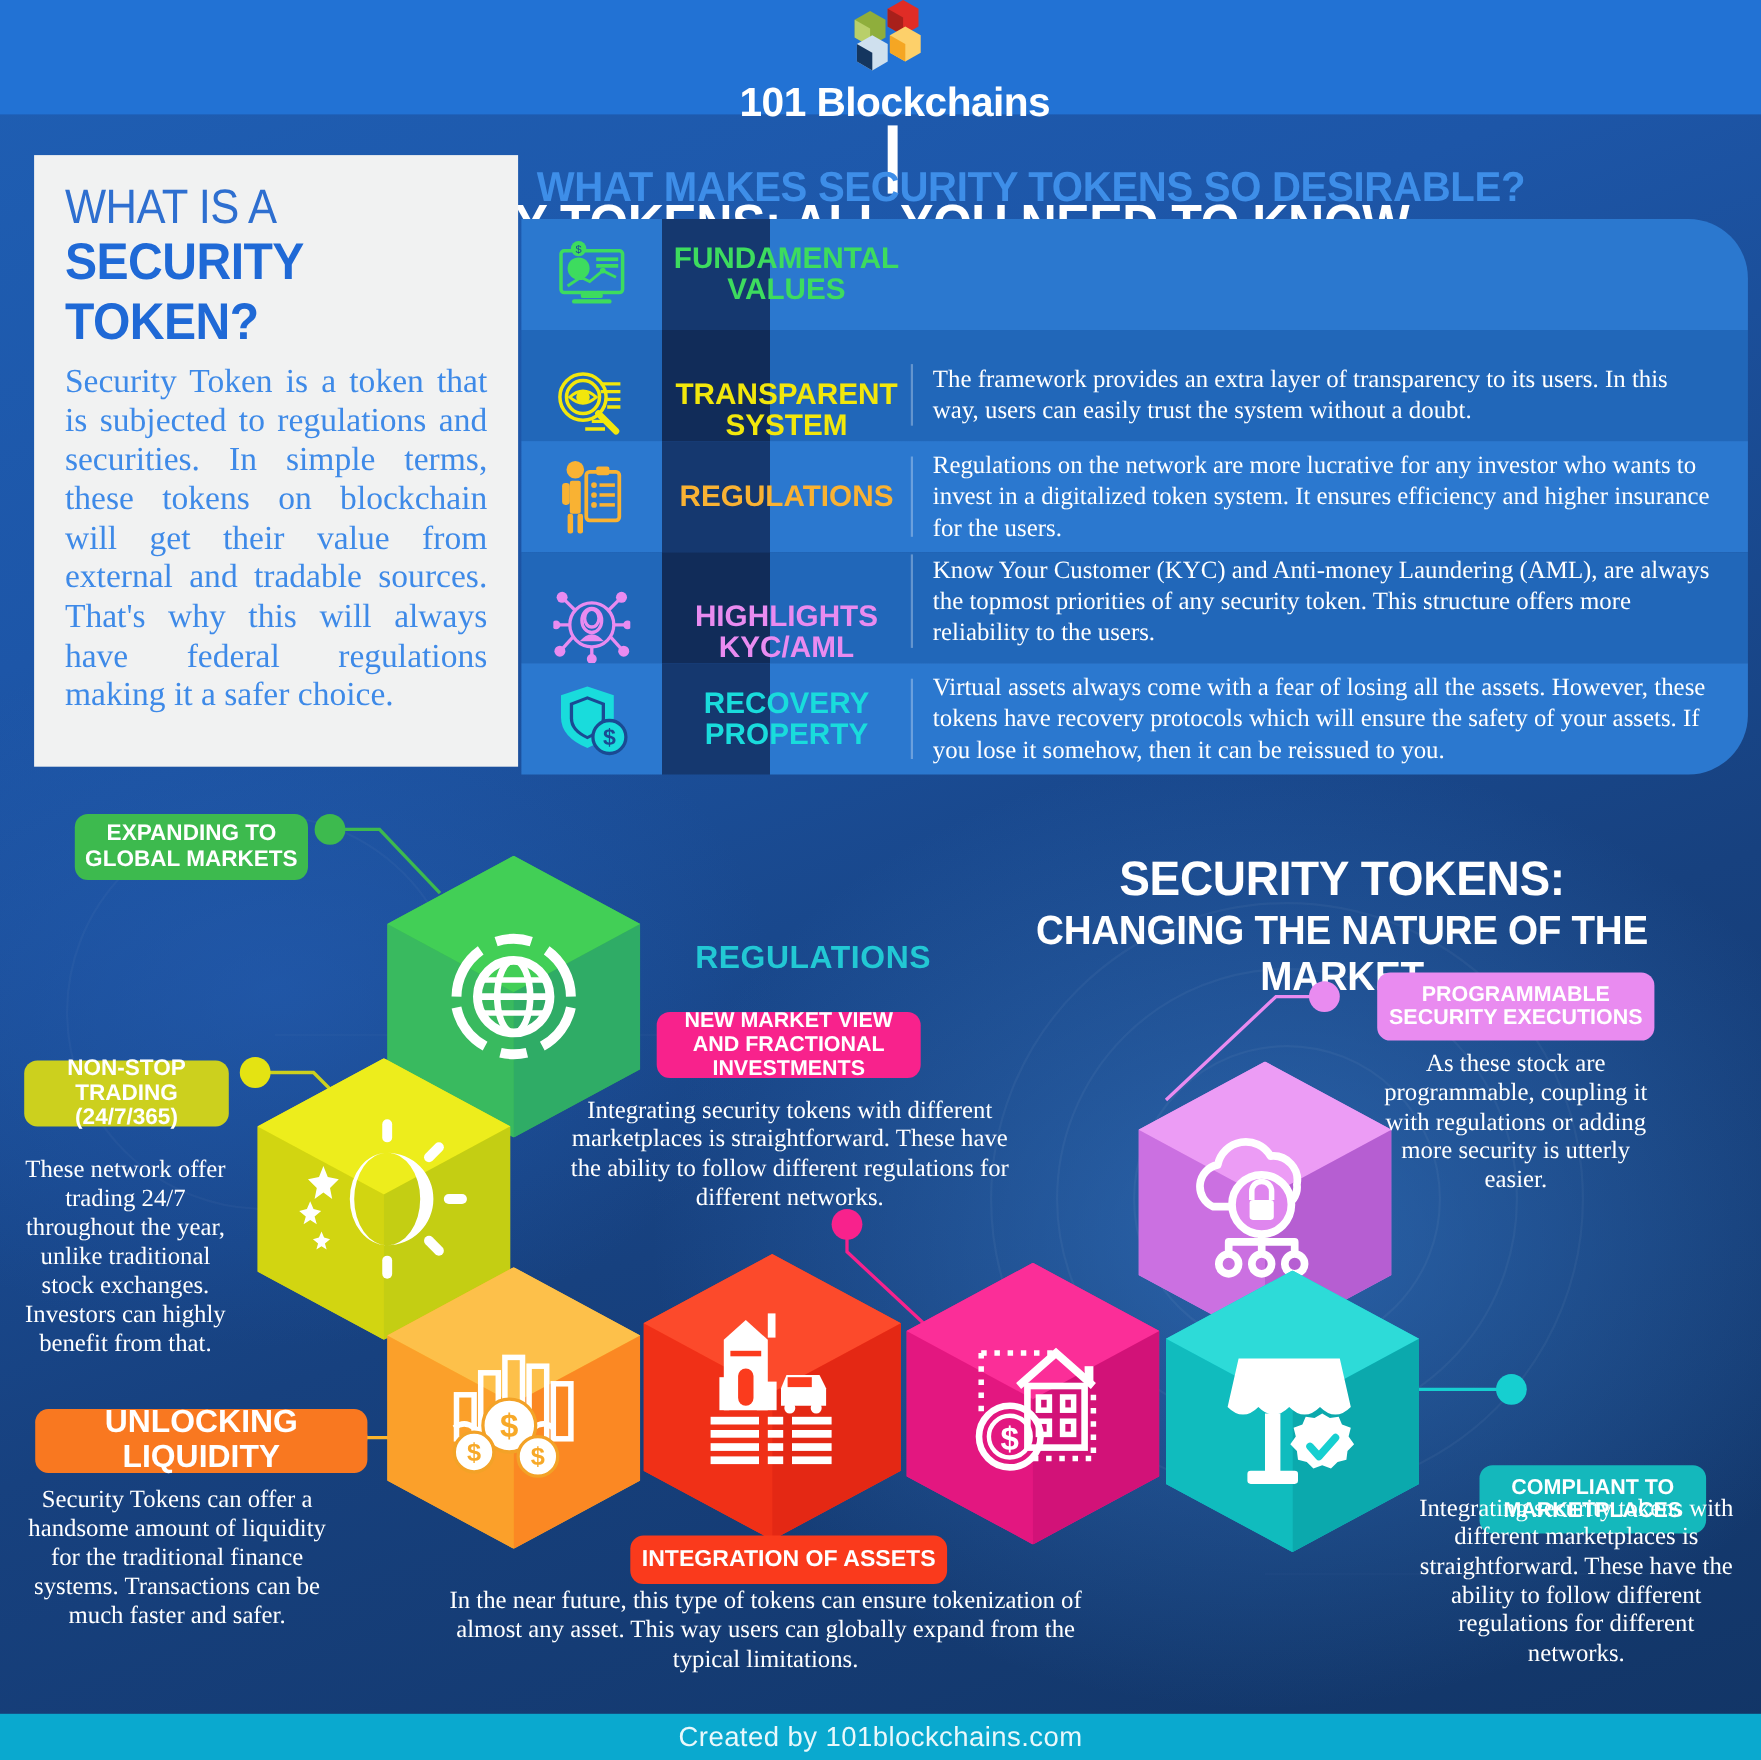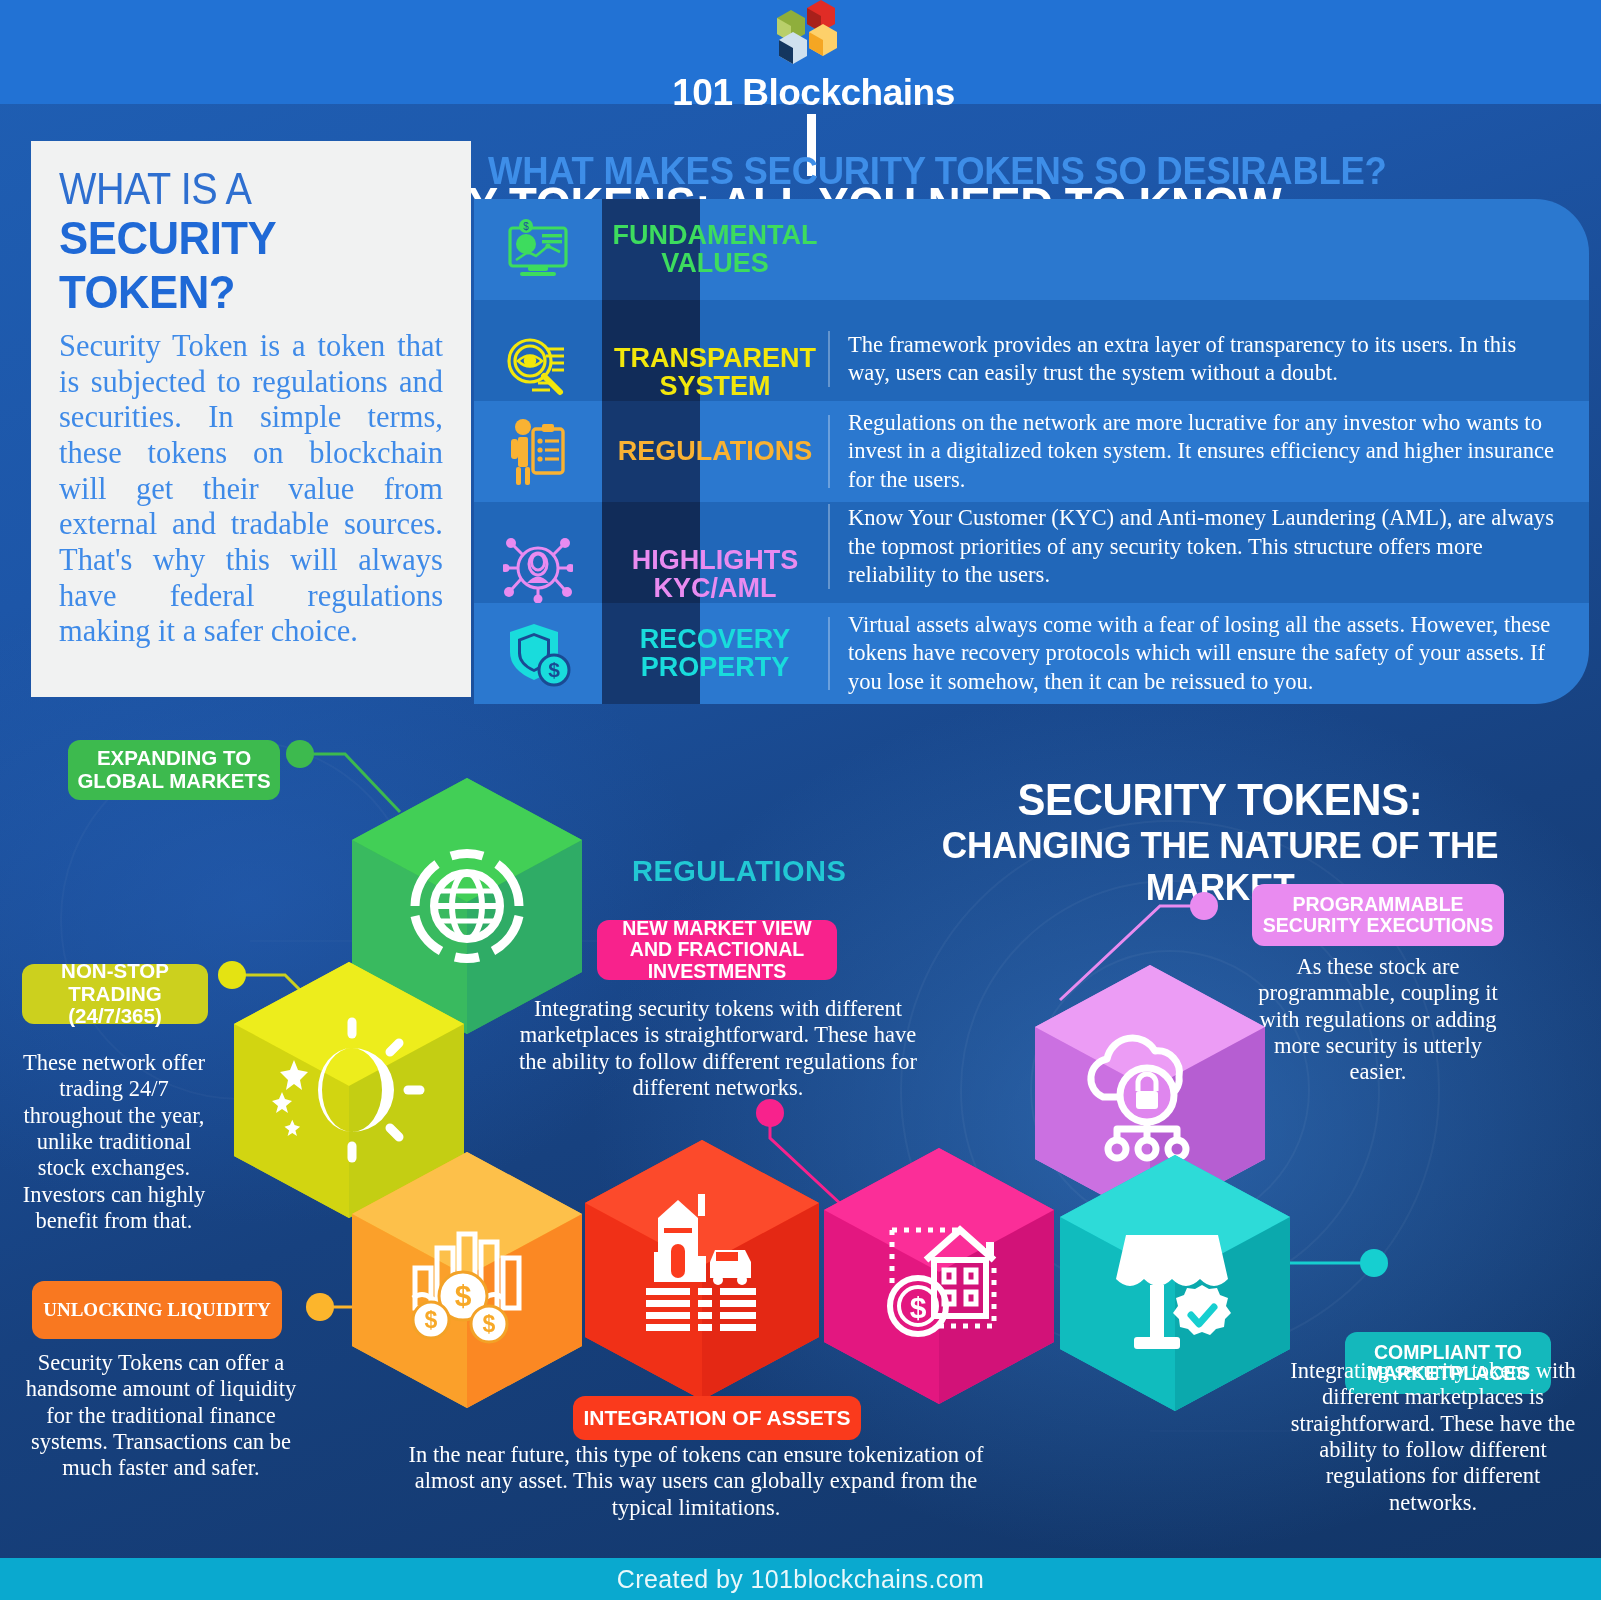--- a/index.html
+++ b/index.html
@@ -409,21 +409,21 @@
         </g>
       </g>
     </svg>
   </div>
 
   <div class="pill" style="left:68px;top:740px;width:212px;height:60px;font-size:20.5px;padding:0 8px;background:#3dba4e;">EXPANDING TO GLOBAL MARKETS</div>
 
   <div class="pill" style="left:22px;top:964px;width:186px;height:60px;font-size:20.5px;padding:0 0;background:#ccd01e;">NON-STOP TRADING (24/7/365)</div>
   <div class="blurb" style="left:16px;top:1050px;width:196px;">These network offer trading 24/7 throughout the year, unlike traditional stock exchanges. Investors can highly benefit from that.</div>
 
-  <div class="pill" style="left:32px;top:1281px;width:250px;height:58px;font-size:19px;background:#f97820;font-family:Liberation Serif, serif;">UNLOCKING LIQUIDITY</div>
+  <div class="pill" style="left:32px;top:1281px;width:302px;height:58px;font-size:29px;background:#f97820;">UNLOCKING LIQUIDITY</div>
   <div class="blurb" style="left:18px;top:1350px;width:286px;">Security Tokens can offer a handsome amount of liquidity for the traditional finance systems. Transactions can be much faster and safer.</div>
 
   <div class="pill" style="left:597px;top:920px;width:240px;height:60px;font-size:19.5px;padding:0 8px;background:#f8228c;">NEW MARKET VIEW AND FRACTIONAL INVESTMENTS</div>
   <div class="blurb" style="left:506px;top:996px;width:424px;">Integrating security tokens with different marketplaces is straightforward. These have the ability to follow different regulations for different networks.</div>
 
   <div class="pill" style="left:573px;top:1396px;width:288px;height:44px;font-size:21px;background:#fa3a1c;">INTEGRATION OF ASSETS</div>
   <div class="blurb" style="left:396px;top:1442px;width:600px;">In the near future, this type of tokens can ensure tokenization of almost any asset. This way users can globally expand from the typical limitations.</div>
 
   <div class="pill" style="left:1252px;top:884px;width:252px;height:62px;font-size:19.5px;padding:0 8px;background:#e98bf0;">PROGRAMMABLE SECURITY EXECUTIONS</div>
   <div class="blurb" style="left:1246px;top:954px;width:264px;">As these stock are programmable, coupling it with regulations or adding more security is utterly easier.</div>

